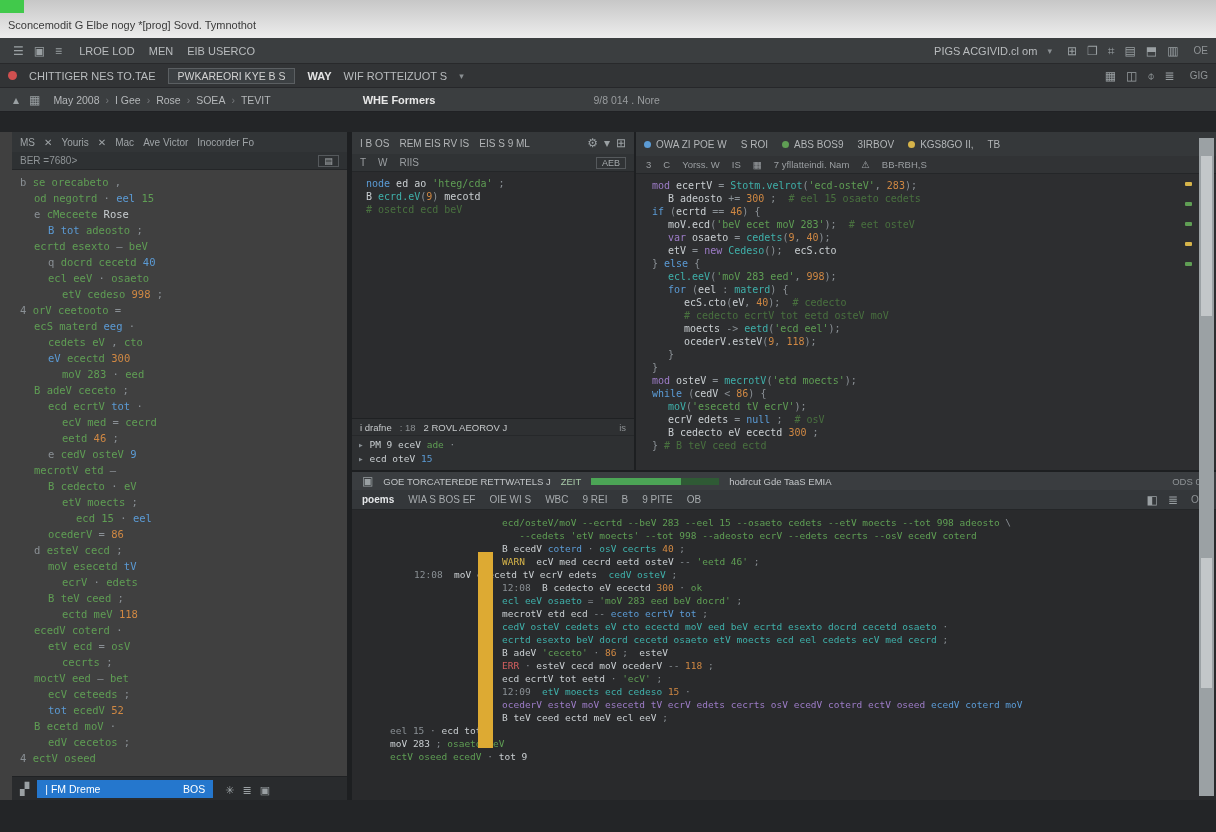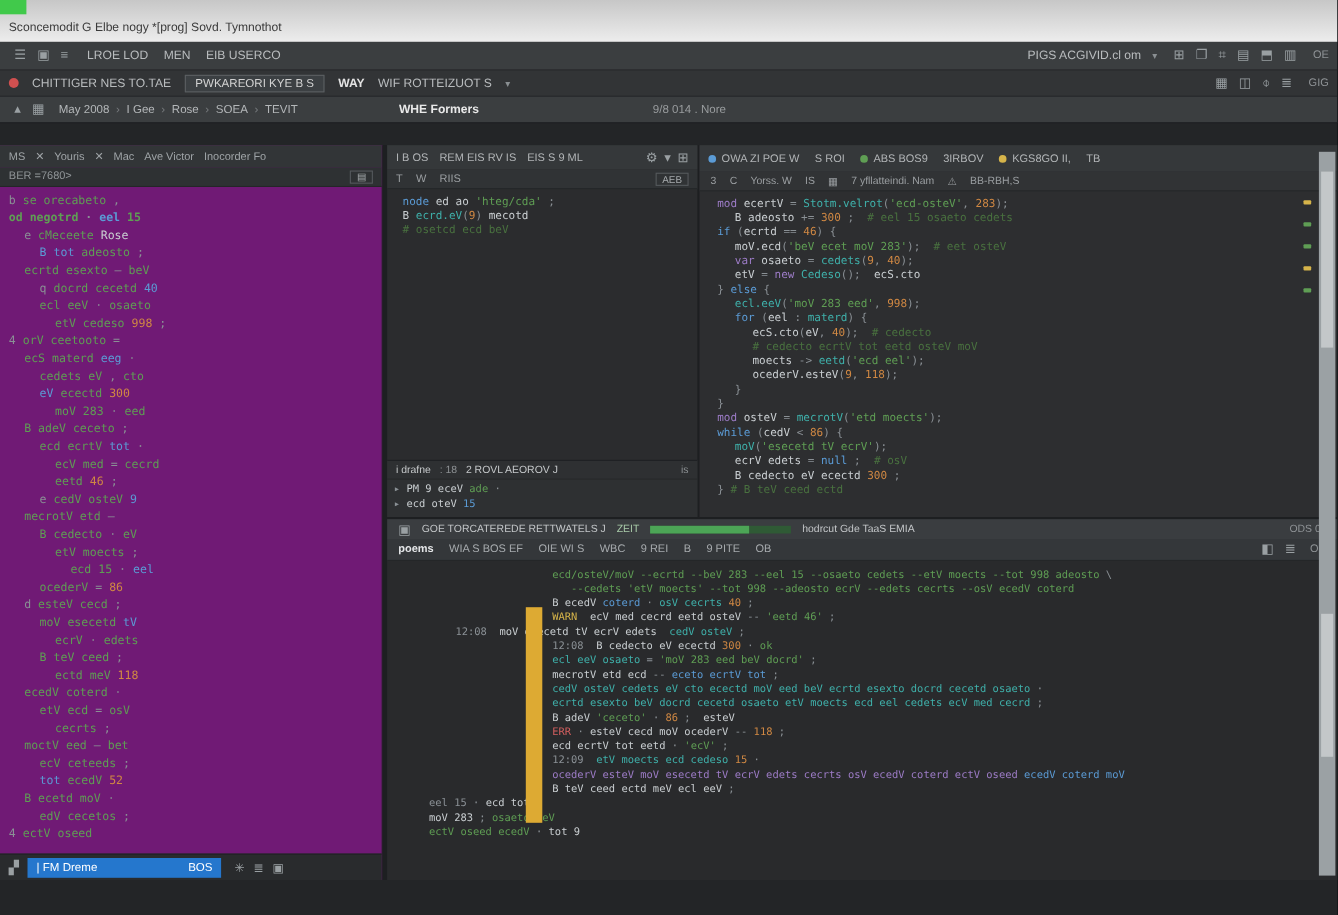--- a/index.html
+++ b/index.html
@@ -27,21 +27,21 @@
   .crumbs { display:flex; align-items:center; }
   .crumbs .crumb { color:#b4b7b9; font-size:10.5px; }
   .crumbs .crumb + .crumb::before { content:"›"; margin:0 6px; color:#76797c; }
   .file-label { color:#e8e8e8; font-weight:bold; margin-left:84px; font-size:11px; }
   .bc-info { color:#999c9e; margin-left:150px; font-size:10.5px; }
   .corner-txt { color:#8f9396; font-size:10px; }
 
   
   .main { height:720px; background:#232527; display:flex; padding-top:20px; position:relative; }
 
-  .left-panel { width:348px; height:668px; background:#701a75; display:flex; flex-direction:column; border-right:1px solid #1d1f21; }
+  .left-panel { width:348px; height:668px; background:#404040; display:flex; flex-direction:column; border-right:1px solid #1d1f21;padding-left:12px; }
   .tree-tabs { height:20px; background:#323537; display:flex; gap:9px; align-items:center; padding:0 8px; font-size:10px; color:#9fa4a7; white-space:nowrap; overflow:hidden; }
   .tree-tabs .ttab { cursor:default; }
   .tree-sub { height:18px; background:#2e3133; display:flex; align-items:center; padding:0 8px; font-size:10px; color:#8f9497; border-bottom:1px solid #242628; }
   .tree-sub .sub-btn { margin-left:auto; border:1px solid #55595c; padding:0 5px; font-size:9px; color:#a6abad; }
   .tree { flex:1; padding:4px 0 0 8px; font-family:"DejaVu Sans Mono", monospace; font-size:10.5px; line-height:16px; overflow:hidden; }
   .cline { white-space:pre; }
   .tree .cline { height:16px; }
   .tree-status { height:24px; background:#292b2d; border-top:1px solid #202224; display:flex; align-items:center; gap:8px; padding:0 8px; }
   .sel-box { height:18px; width:176px; display:flex; align-items:center; justify-content:space-between; padding:0 8px; color:#fff; font-size:10.5px; }
   .status-icons span { margin:0 4px; color:#9aa0a3; font-size:11px; }
@@ -153,21 +153,21 @@
           <span class="ttab">Mac</span>
           <span class="ttab">Ave Victor</span>
           <span class="ttab">Inocorder Fo</span>
         </div>
       <div class="tree-sub">
         <span>BER =7680&gt;</span>
         <span class="sub-btn">▤</span>
       </div>
       <div class="tree">
           <div class="cline" style="margin-left: 0px;"><span style="color: rgb(138, 144, 149);">b </span><span style="color: rgb(95, 158, 84);">se orecabeto</span><span style="color: rgb(138, 144, 149);"> ,</span></div>
-          <div class="cline" style=" font-weight: bold;"><span style="color: rgb(95, 158, 84);">od negotrd</span><span style="color: rgb(138, 144, 149);"> ·</span><span style="color: rgb(91, 155, 213);"> eel</span><span style="color: rgb(95, 158, 84);"> 15</span></div>
+          <div class="cline" style="margin-left: 14px;"><span style="color: rgb(95, 158, 84);">od negotrd</span><span style="color: rgb(138, 144, 149);"> ·</span><span style="color: rgb(91, 155, 213);"> eel</span><span style="color: rgb(95, 158, 84);"> 15</span></div>
           <div class="cline" style="margin-left: 14px;"><span style="color: rgb(138, 144, 149);">e </span><span style="color: rgb(95, 158, 84);">cMeceete</span><span style="color: rgb(201, 206, 209);"> Rose</span></div>
           <div class="cline" style="margin-left: 28px;"><span style="color: rgb(91, 155, 213);">B tot</span><span style="color: rgb(95, 158, 84);"> adeosto</span><span style="color: rgb(138, 144, 149);"> ;</span></div>
           <div class="cline" style="margin-left: 14px;"><span style="color: rgb(95, 158, 84);">ecrtd esexto</span><span style="color: rgb(138, 144, 149);"> —</span><span style="color: rgb(95, 158, 84);"> beV</span></div>
           <div class="cline" style="margin-left: 28px;"><span style="color: rgb(138, 144, 149);">q </span><span style="color: rgb(95, 158, 84);">docrd cecetd</span><span style="color: rgb(91, 155, 213);"> 40</span></div>
           <div class="cline" style="margin-left: 28px;"><span style="color: rgb(95, 158, 84);">ecl eeV</span><span style="color: rgb(138, 144, 149);"> ·</span><span style="color: rgb(95, 158, 84);"> osaeto</span></div>
           <div class="cline" style="margin-left: 42px;"><span style="color: rgb(95, 158, 84);">etV cedeso</span><span style="color: rgb(208, 136, 67);"> 998</span><span style="color: rgb(138, 144, 149);"> ;</span></div>
           <div class="cline" style="margin-left: 0px;"><span style="color: rgb(138, 144, 149);">4 </span><span style="color: rgb(95, 158, 84);">orV ceetooto</span><span style="color: rgb(138, 144, 149);"> =</span></div>
           <div class="cline" style="margin-left: 14px;"><span style="color: rgb(95, 158, 84);">ecS materd</span><span style="color: rgb(91, 155, 213);"> eeg</span><span style="color: rgb(138, 144, 149);"> ·</span></div>
           <div class="cline" style="margin-left: 28px;"><span style="color: rgb(95, 158, 84);">cedets eV</span><span style="color: rgb(138, 144, 149);"> ,</span><span style="color: rgb(95, 158, 84);"> cto</span></div>
           <div class="cline" style="margin-left: 28px;"><span style="color: rgb(91, 155, 213);">eV</span><span style="color: rgb(95, 158, 84);"> ecectd</span><span style="color: rgb(208, 136, 67);"> 300</span></div>

